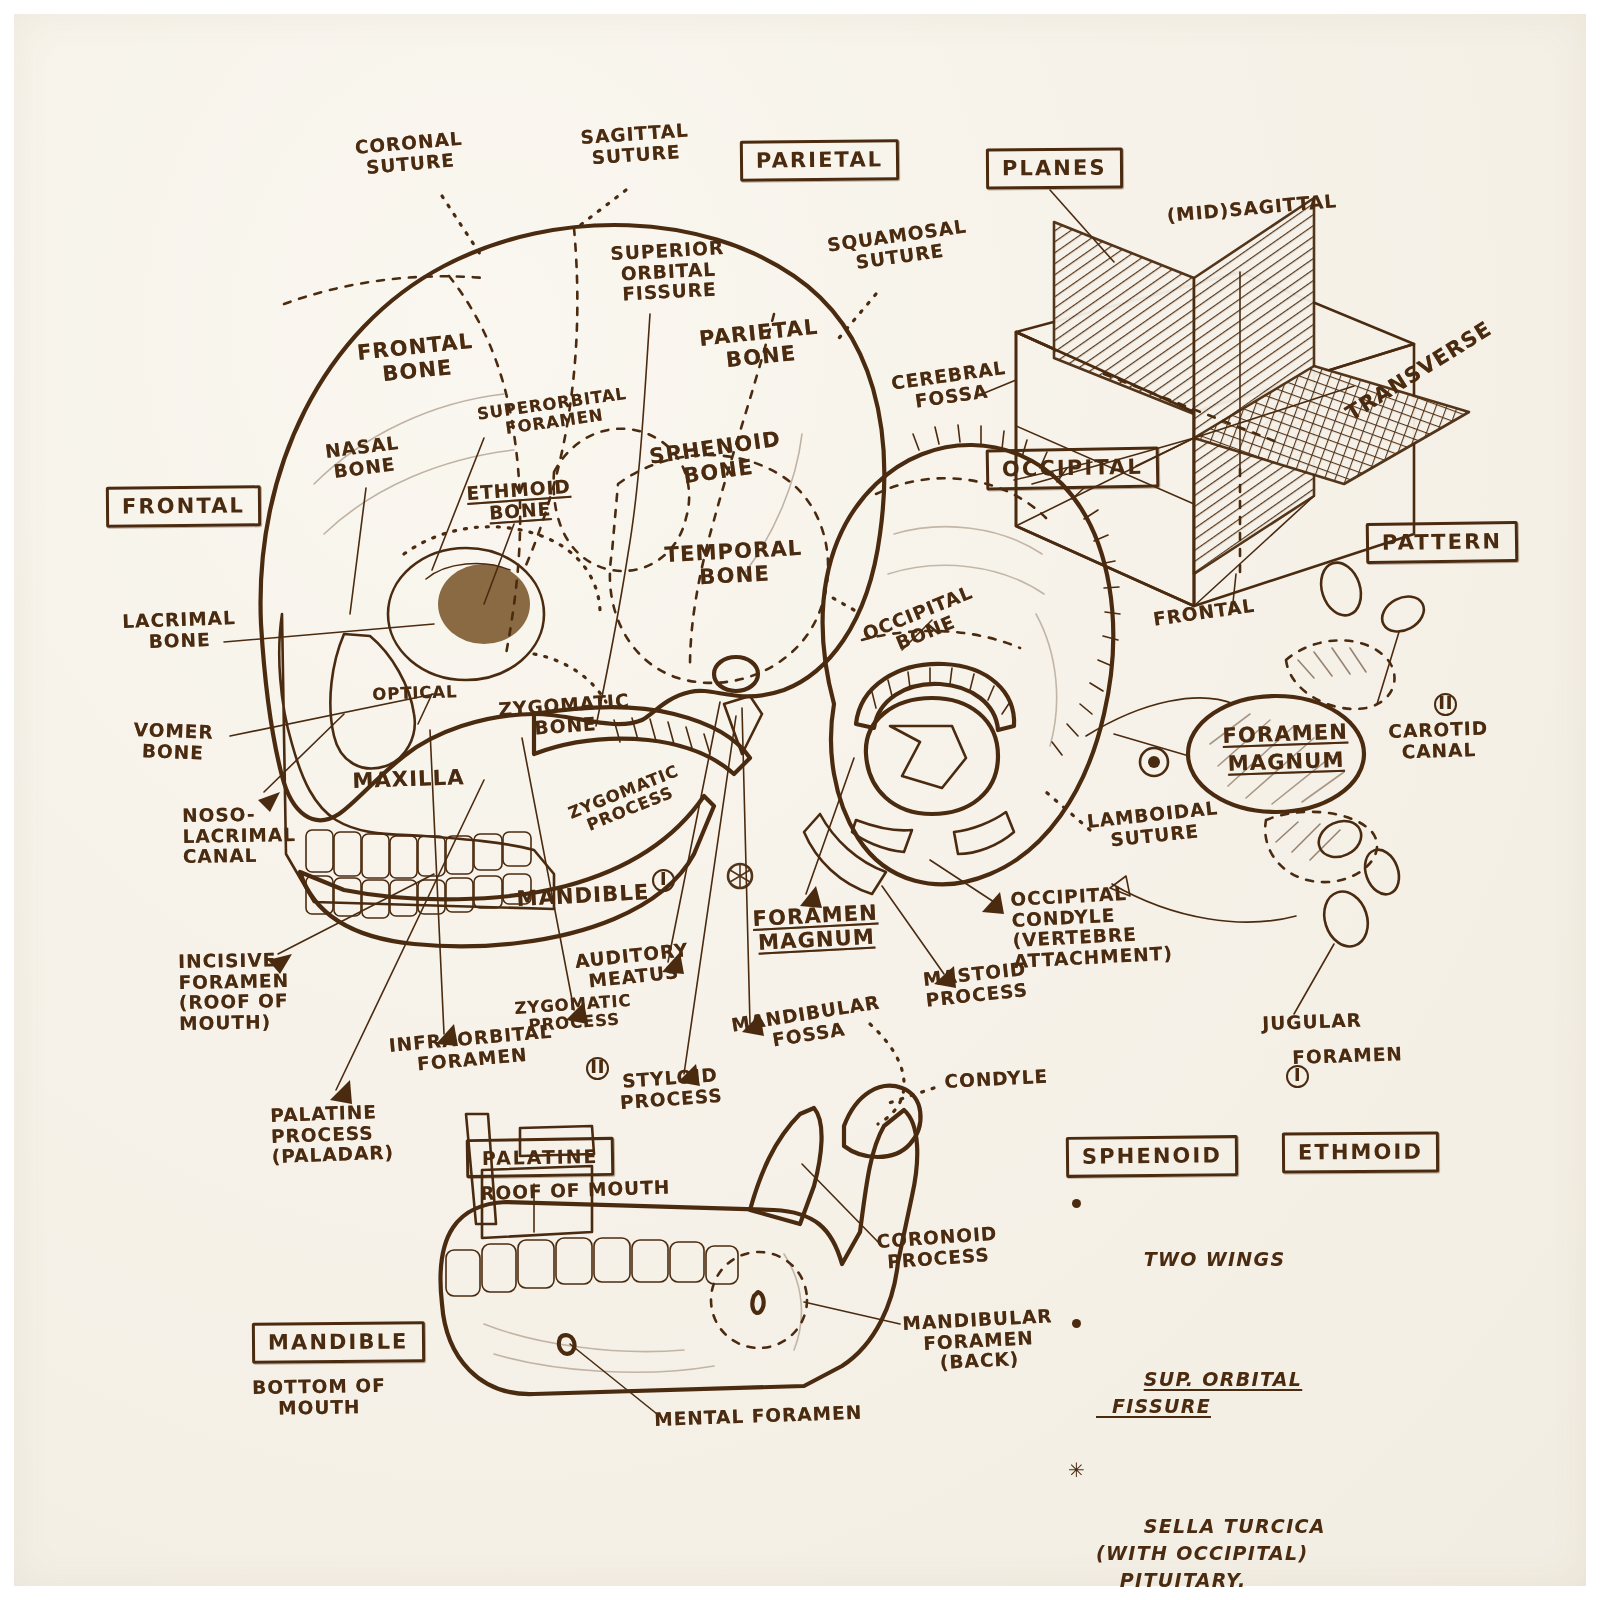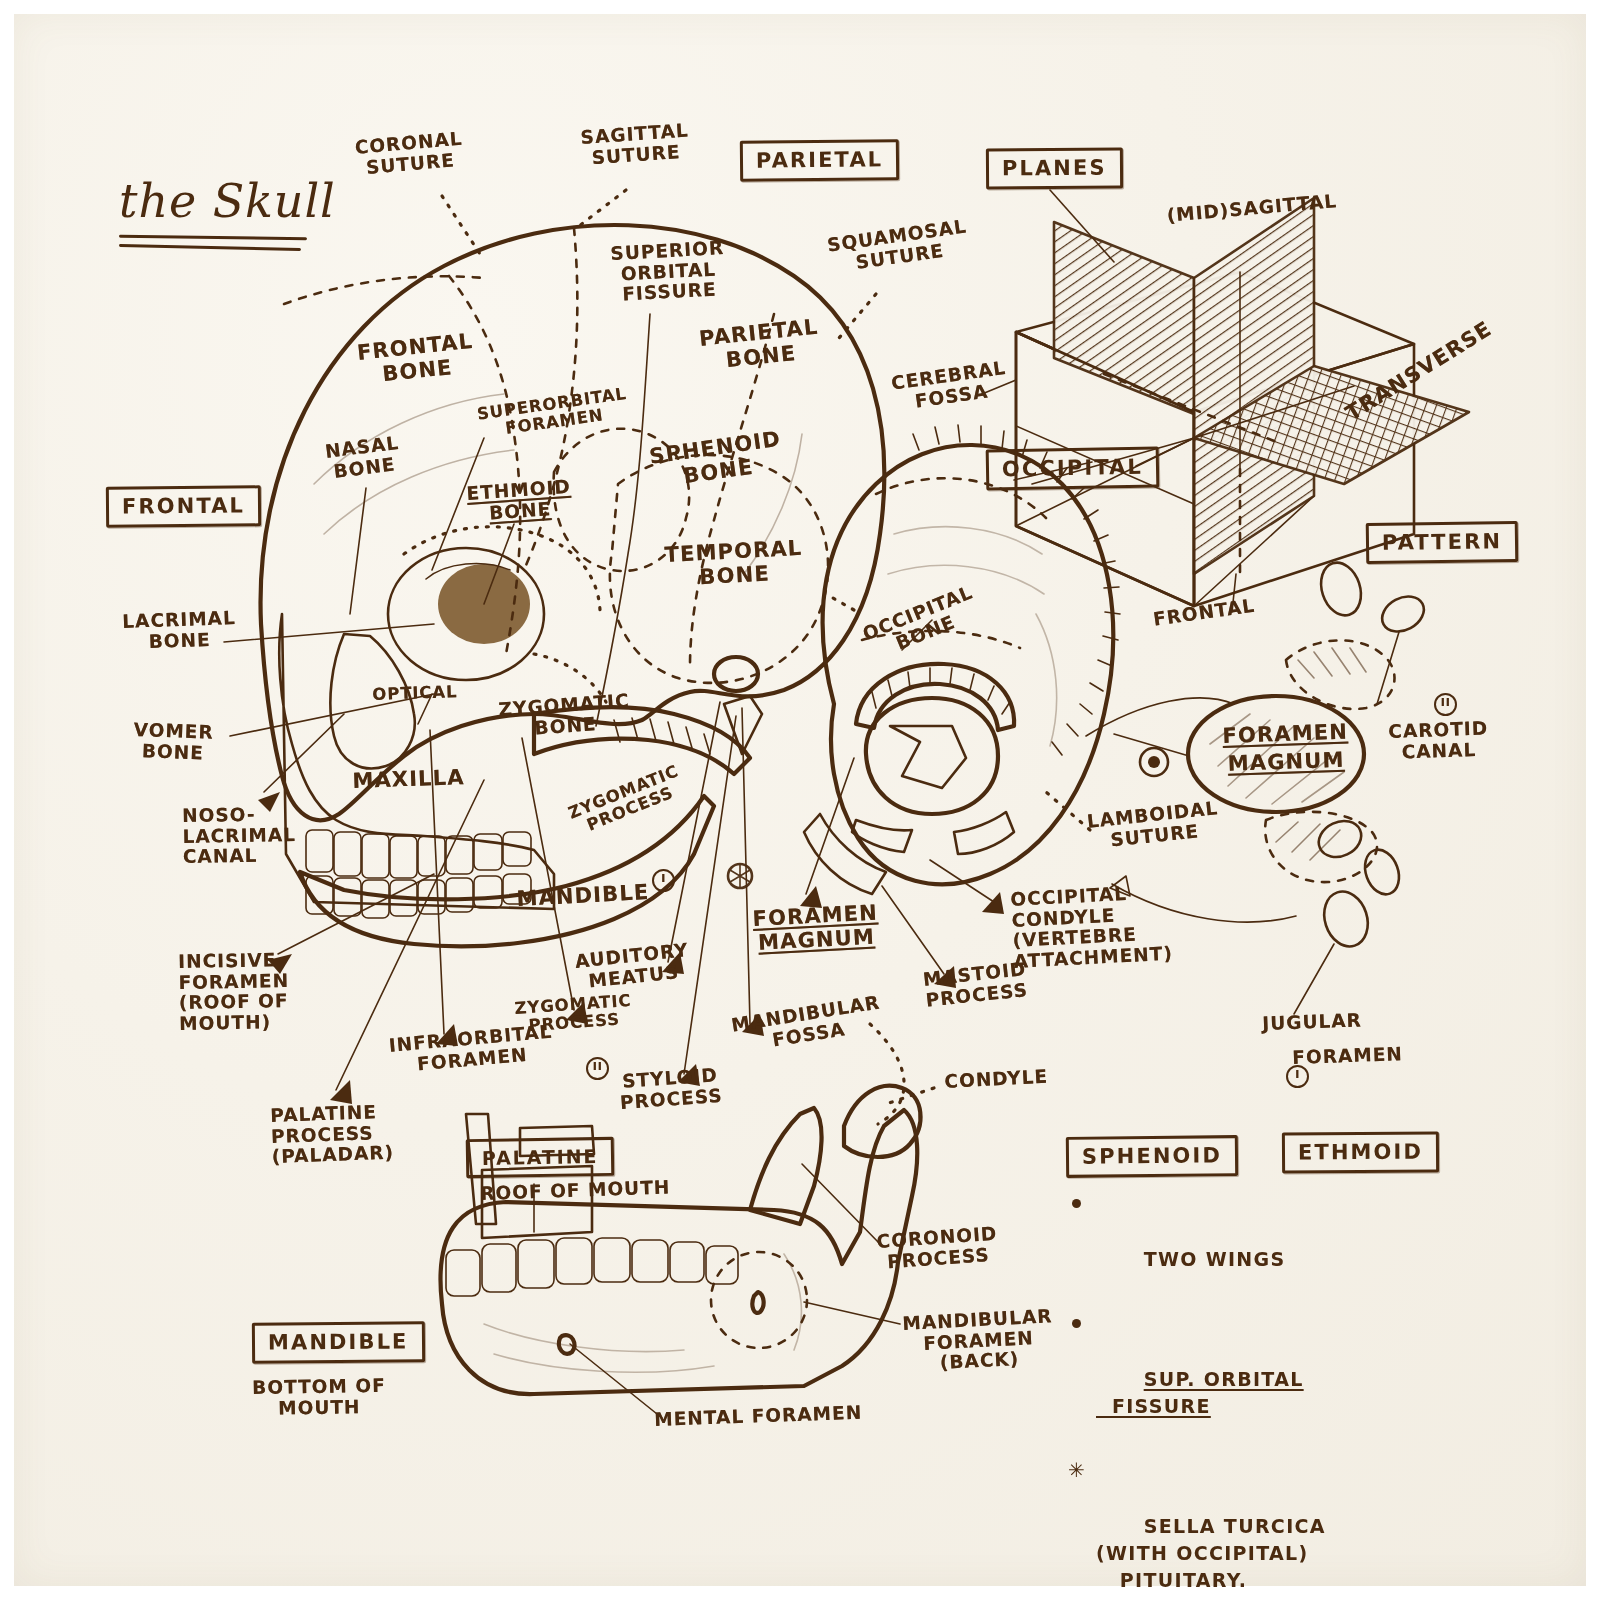--- a/index.html
+++ b/index.html
@@ -60,25 +60,25 @@
   .med{stroke-width:2.6;}
   .thick{stroke-width:4.2;}
   .dash{stroke-dasharray:7 9;stroke-width:2.6;}
   .dot{stroke-dasharray:2 9;stroke-width:3.2;}
   .hatch{fill:url(#hatchP);}
   .grid{fill:url(#gridP);}
   .ptr{stroke:#4b2b10;stroke-width:1.8;fill:none;}
   
   .list{position:absolute;color:#4b2b10;font-weight:700;font-size:19px;letter-spacing:.07em;
         text-transform:uppercase;line-height:1.42;font-family:"DejaVu Sans",sans-serif;}
-  .li{position:relative;padding-left:26px;margin-bottom:12px;white-space:pre;}
+  .li{position:relative;padding-left:26px;margin-bottom:12px;white-space:pre;font-style:italic;}
   .li .bu{position:absolute;left:2px;top:7px;width:9px;height:9px;border-radius:50%;background:#4b2b10;}
   .li .ast{position:absolute;left:-2px;top:1px;font-size:20px;line-height:1;}
   .circnum{display:inline-block;border:2px solid #4b2b10;border-radius:50%;
-           width:19px;height:19px;line-height:16px;text-align:center;font-size:11px;}
+           width:19px;height:19px;line-height:16px;text-align:center;font-size:18px;}
 </style>
 </head>
 <body>
 
 <div id="sheet">
 
   <svg class="art" viewBox="0 0 1572 1572">
     <defs>
       <pattern id="hatchP" width="9" height="9" patternTransform="rotate(55)" patternUnits="userSpaceOnUse">
         <rect width="9" height="9" fill="#f6f2e9"></rect>
@@ -439,24 +439,20 @@
 
       <path class="ink thin" d="M1218 598 L1222 560"></path>
     </g>
 
     <g opacity=".95">
       <circle class="ink med" cx="726" cy="862" r="12" fill="none"></circle>
       <path class="ink thin" d="M726 851 L726 873 M716 856 L736 868 M716 868 L736 856"></path>
     </g>
   </svg>
 
-  <div id="title">
-    <span>the Skull</span>
-    <span class="u1"></span><span class="u2"></span>
-  </div>
 
   <div class="box" style="left:726px;top:126px;transform:rotate(-.6deg)">PARIETAL</div>
   <div class="box" style="left:972px;top:134px;transform:rotate(-.4deg)">PLANES</div>
   <div class="box" style="left:972px;top:434px;transform:rotate(-1deg)">OCCIPITAL</div>
   <div class="box" style="left:1352px;top:508px;transform:rotate(-.8deg)">PATTERN</div>
   <div class="box" style="left:92px;top:472px;transform:rotate(-.5deg)">FRONTAL</div>
   <div class="box" style="left:452px;top:1124px;font-size:19px;transform:rotate(-.9deg)">PALATINE</div>
   <div class="box" style="left:238px;top:1308px;transform:rotate(-.5deg)">MANDIBLE</div>
   <div class="box" style="left:1052px;top:1122px;transform:rotate(-.6deg)">SPHENOID</div>
   <div class="box" style="left:1268px;top:1118px;transform:rotate(-.4deg)">ETHMOID</div>

